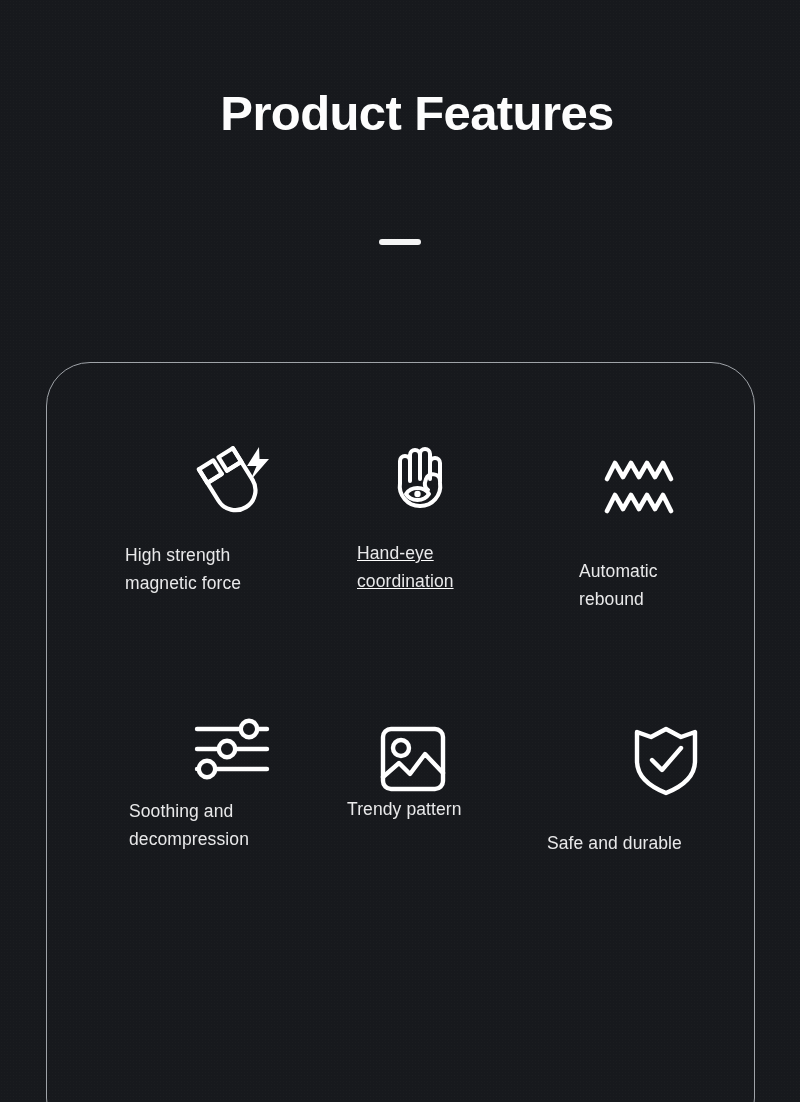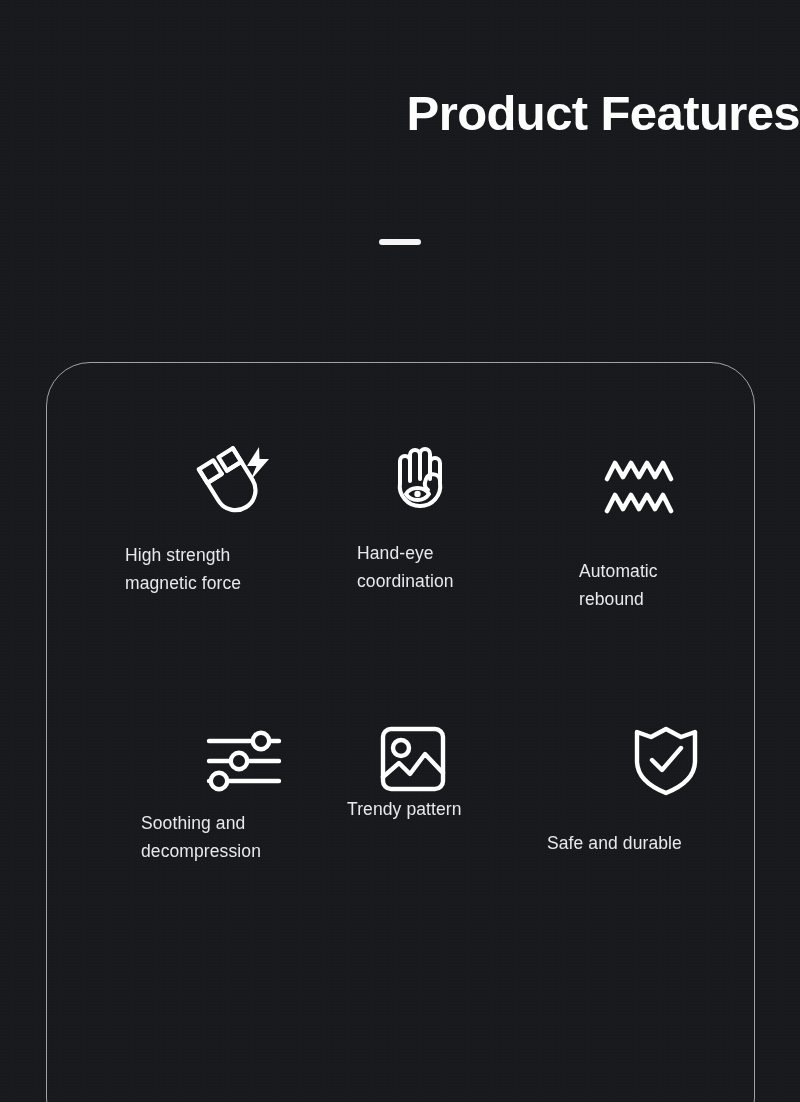--- a/index.html
+++ b/index.html
@@ -19,21 +19,21 @@
       radial-gradient(rgba(255,255,255,.030) 0.5px, transparent 0.6px),
       radial-gradient(rgba(0,0,0,.30) 0.5px, transparent 0.6px),
       radial-gradient(rgba(255,255,255,.018) 0.5px, transparent 0.6px);
     background-size: 3px 3px, 4px 4px, 7px 7px;
     background-position: 0 0, 1px 2px, 3px 1px;
   }
   #page { position:relative; z-index:2; width:800px; height:1102px; }
 
   .title {
     position:absolute; left:0; right:0; top:88px;
-    text-align:right;
+    text-align:center;
     font-size:49px;
     font-weight:bold;
     letter-spacing:-0.6px;
     color:#fdfdfd;
     line-height:1.05;
     padding-left:34px;
   }
 
   .divider {
     position:absolute;
@@ -68,30 +68,30 @@
     color:#e9e9ea;
     letter-spacing:.1px;
     white-space:pre-line;
   }
 
   
   .c1 { left:78px;  top:80px;  }
   .c1 .icon-wrap { margin-left:68px; }
   .c1 .label { margin-top:14px; }
 
-  .c2 { left:310px; top:76px;  }
+  .c2 { left:310px; top:76px;text-decoration:underline;  }
   .c2 .icon-wrap { margin-left:26px; }
   .c2 .label { margin-top:16px; }
 
   .c3 { left:532px; top:94px;  }
   .c3 .icon-wrap { margin-left:22px; }
   .c3 .label { margin-top:38px; }
 
   
-  .c4 { left:82px;  top:366px;margin-left:12px; }
+  .c4 { left:82px;  top:354px; }
   .c4 .icon-wrap { margin-left:62px; }
   .c4 .label { margin-top:16px; }
 
   .c5 { left:300px; top:360px; }
   .c5 .icon-wrap { margin-left:30px; }
   .c5 .label { }
 
   .c6 { left:500px; top:360px; }
   .c6 .icon-wrap { margin-left:84px; }
   .c6 .label { margin-top:30px; }

